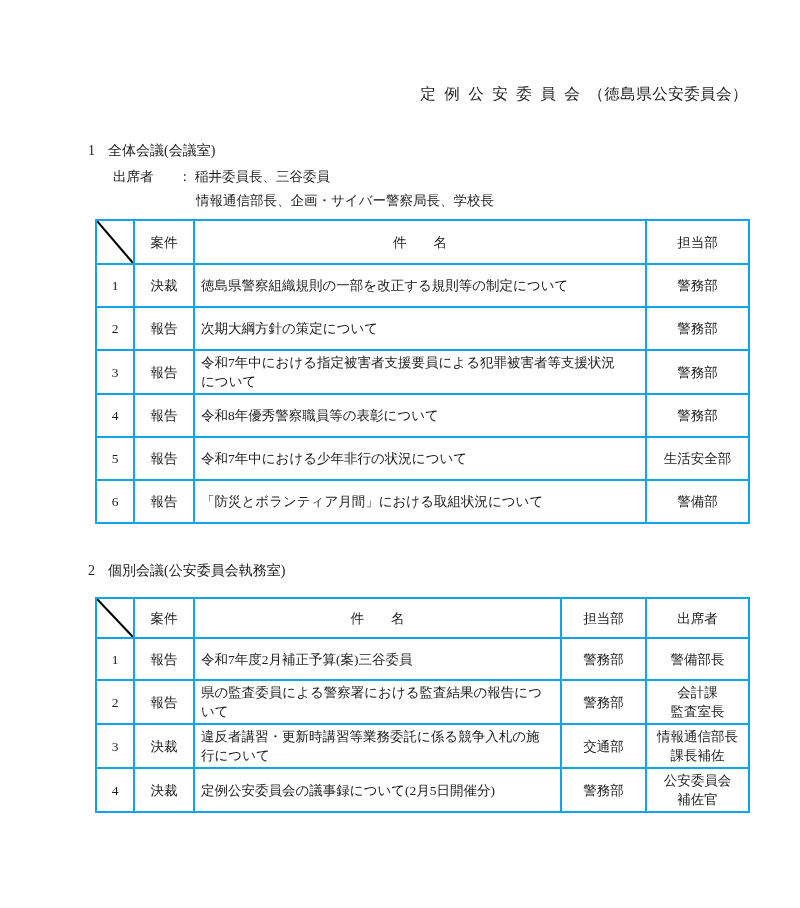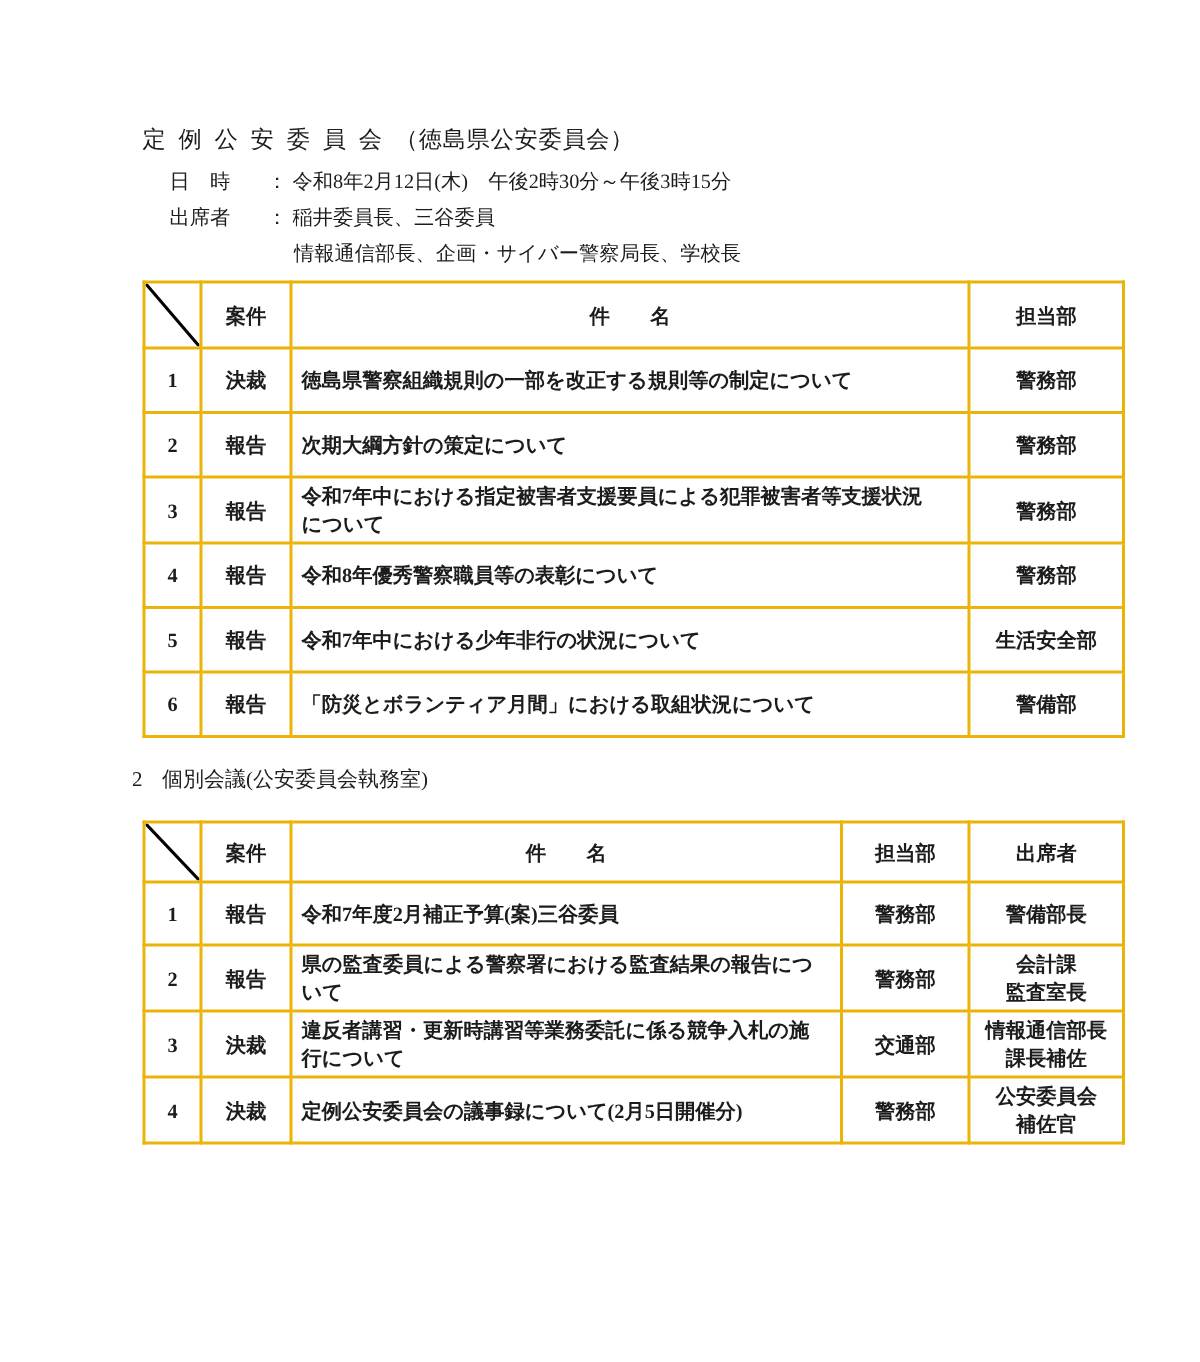--- a/index.html
+++ b/index.html
@@ -6,34 +6,34 @@
   body{
     width:800px;height:908px;
     background:#ffffff;
     color:#1c1c1c;
     font-family:"Liberation Serif","DejaVu Serif",serif;
     overflow:hidden;
   }
   .doc-title{
     margin:84px 0 0 95px;
     width:653px;
-    text-align:left;
+    text-align:right;
     font-size:15.5px;
     line-height:20px;
     font-weight:normal;
   }
   .doc-title .main{letter-spacing:0.55em;}
   .doc-title .suffix{letter-spacing:0.03em;}
 
   .sec-heading{
     margin:38px 0 0 88px;
     font-size:14px;
     line-height:18px;
   }
-  .sec-heading.second{margin-top:20px;font-family:Liberation Serif, serif;}
+  .sec-heading.second{margin-top:38px;font-family:Liberation Serif, serif;}
   .sec-heading .sec-label{margin-left:13px;}
 
   .info-block{
     margin-top:5px;
     font-size:13.5px;
     line-height:24px;
   }
   .info-row{margin-left:113px;}
   .info-label{display:inline-block;width:65px;}
   .info-colon{display:inline-block;width:17px;}
@@ -41,22 +41,22 @@
 
   table{
     border-collapse:collapse;
     table-layout:fixed;
     margin-left:95px;
     width:653px;
     margin-top:6px;
   }
   table.t2{margin-top:17px;}
   th,td{
-    border:2px solid #eab308;
-    font-weight:bold;
+    border:2px solid #0ea5e9;
+    font-weight:normal;
     font-size:13.5px;
     line-height:19px;
     text-align:center;
     vertical-align:middle;
     padding:2px 2px;
     overflow:hidden;
   }
   .t1 thead tr{height:44px;}
   .t1 tbody tr{height:43px;}
   .t2 thead tr{height:40px;}
@@ -69,25 +69,25 @@
 </style>
 </head>
 <body>
 
 <div>
 
   <div class="doc-title">
     <span class="main">定例公安委員会</span><span class="suffix">（徳島県公安委員会）</span>
   </div>
 
+  <div class="sec-heading">
+    <span>1</span><span class="sec-label">全体会議(会議室)</span>
+  </div>
 
   <div class="info-block">
-    <div class="info-row">
-      <span class="info-label">日　時</span><span class="info-colon">：</span><span>令和8年2月12日(木)　午後2時30分～午後3時15分</span>
-    </div>
     <div class="info-row">
       <span class="info-label">出席者</span><span class="info-colon">：</span><span>稲井委員長、三谷委員</span>
     </div>
     <div class="cont-line">情報通信部長、企画・サイバー警察局長、学校長</div>
   </div>
 
   <table class="t1">
     <colgroup>
       <col style="width:38px">
         <col style="width:60px">

